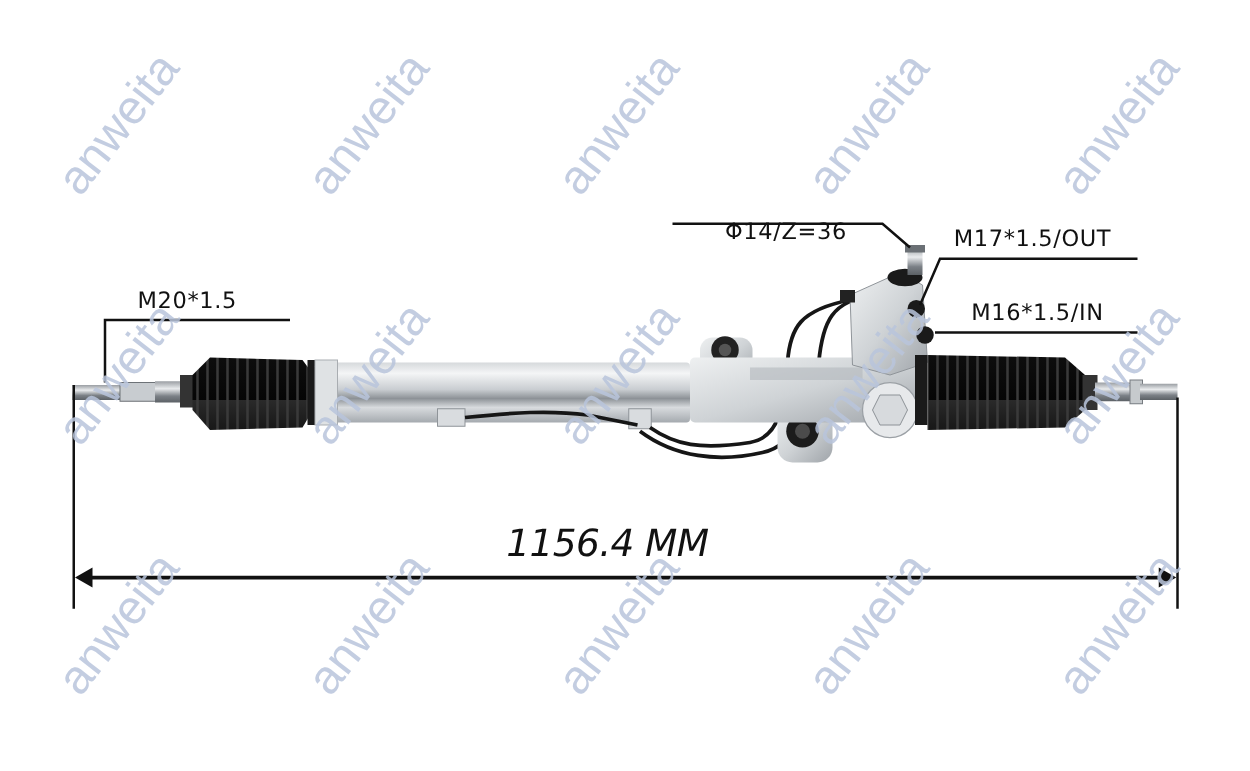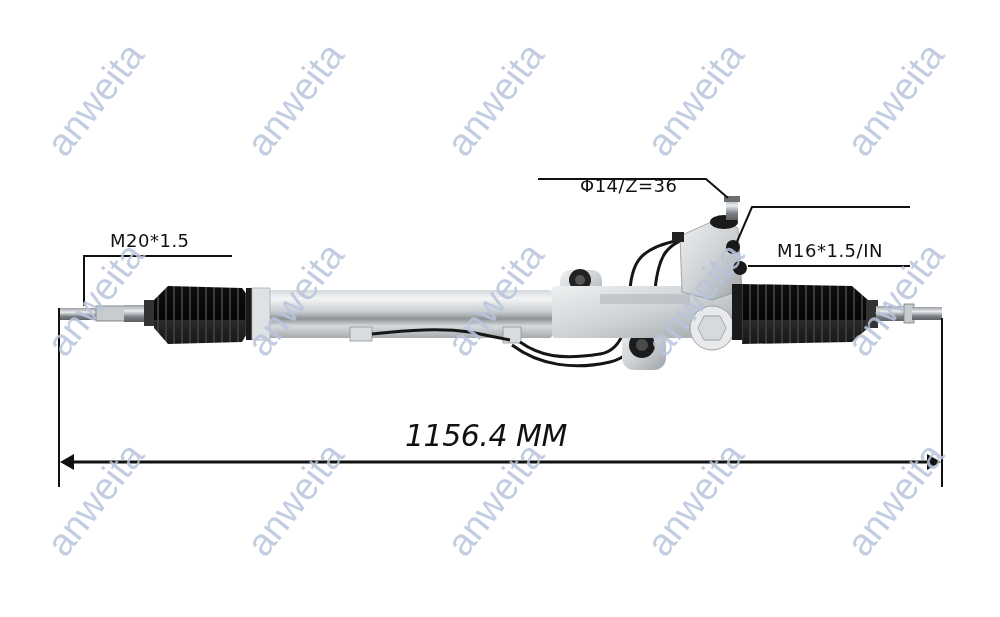--- a/index.html
+++ b/index.html
@@ -147,20 +147,21 @@
     <g stroke="#111" fill="#111">
       <line x1="59" y1="308" x2="59" y2="487" stroke-width="2"></line>
       <line x1="942" y1="318" x2="942" y2="487" stroke-width="2"></line>
       <line x1="72" y1="462" x2="930" y2="462" stroke-width="3"></line>
       <polygon points="60,462 74,454 74,470" stroke="none"></polygon>
       <polygon points="941,462 927,454 927,470" stroke="none"></polygon>
     </g>
   </svg>
 
   <span class="label" style="left:580px; top:150px;margin-top:25px;">Φ14/Z=36</span>
+  <span class="label" style="left:763px; top:181px;">M17*1.5/OUT</span>
   <span class="label" style="left:777px; top:240px;text-align:right;">M16*1.5/IN</span>
   <span class="label" style="left:110px; top:230px;">M20*1.5</span>
   <span class="dim-text" style="left:405px; top:418px;font-style:italic;">1156.4 MM</span>
 
   <span class="watermark" style="left:30px; top:78px;">anweita</span>
   <span class="watermark" style="left:230px; top:78px;">anweita</span>
   <span class="watermark" style="left:430px; top:78px;">anweita</span>
   <span class="watermark" style="left:630px; top:78px;">anweita</span>
   <span class="watermark" style="left:830px; top:78px;">anweita</span>
 

